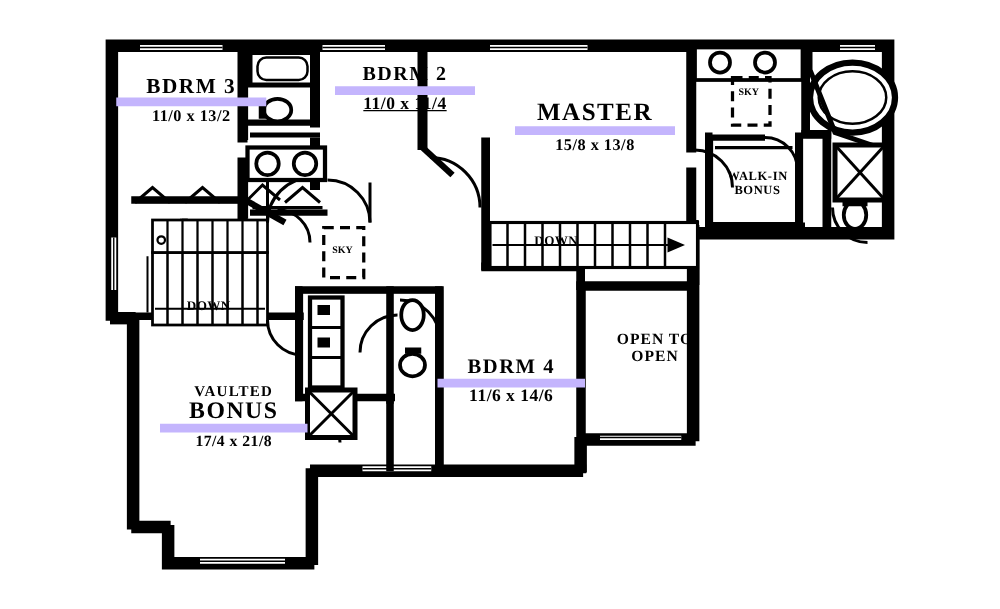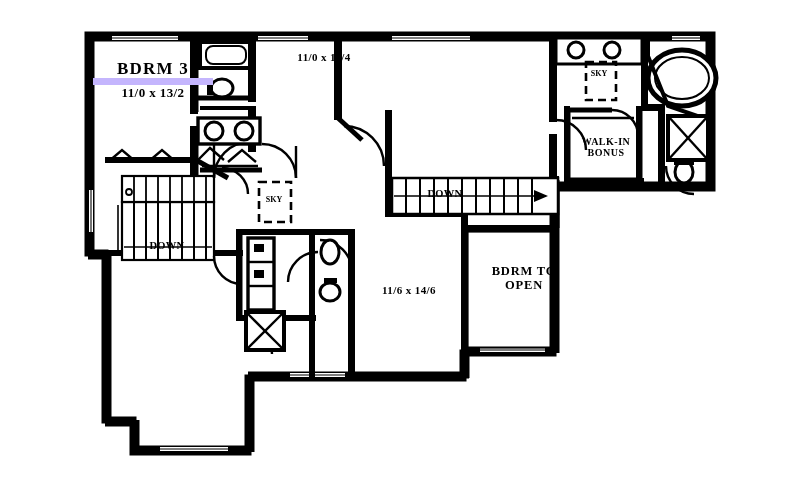--- a/index.html
+++ b/index.html
@@ -48,25 +48,25 @@
     letter-spacing: 0.4px;
   }
   .with-rule .room-name {
     border-bottom: 7px solid #c4b5fd;
     padding-bottom: 1px;
     margin-bottom: 1px;
   }
   .lbl-bdrm3 { left: 93px;  top: 60px;  width: 120px; font-size: 17px; }
   .lbl-bdrm3 .room-dims { font-size: 13px; }
   .lbl-bdrm2 { left: 268px; top: 52px;  width: 112px; font-size: 16px; }
-  .lbl-bdrm2 .room-dims { font-size: 11px; }
+  .lbl-bdrm2 .room-dims { font-size: 14px; text-decoration: underline; }
   .lbl-master { left: 412px; top: 80px;  width: 128px; font-size: 20px; }
   .lbl-master .room-dims { font-size: 13px; }
   .lbl-bdrm4 { left: 350px; top: 285px; width: 118px; font-size: 16.5px; }
-  .lbl-bdrm4 .room-dims { font-size: 11px; }
+  .lbl-bdrm4 .room-dims { font-size: 14px; }
   .lbl-bonus { left: 128px; top: 307px; width: 118px; font-size: 19px; }
   .lbl-bonus .vaulted { font-size: 12px; font-weight: bold; letter-spacing: 1px; display: block; }
   .lbl-bonus .room-dims { font-size: 12.5px; }
   .lbl-open  { left: 478px; top: 264px; width: 92px;  font-size: 12.5px; font-weight: bold; letter-spacing: 0.8px; line-height: 1.15; }
   .lbl-closet{ left: 575px; top: 136px; width: 62px;  font-size: 10px;  font-weight: bold; letter-spacing: 0.5px; line-height: 1.12; }
   .lbl-down-r{ left: 424px; top: 189px; width: 42px;  font-size: 10.5px; font-weight: bold; letter-spacing: 0.3px; }
   .lbl-down-l{ left: 146px; top: 241px; width: 42px;  font-size: 10.5px; font-weight: bold; letter-spacing: 0.3px; }
   .lbl-sky-a { left: 262px; top: 196px; width: 24px;  font-size: 8px;  font-weight: bold; }
   .lbl-sky-b { left: 587px; top: 70px;  width: 24px;  font-size: 8px;  font-weight: bold; }
 </style>
@@ -374,31 +374,42 @@
     </g>
 
   </svg>
 
   <div class="room-label lbl-bdrm3 with-rule">
     <span class="room-name">BDRM  3</span>
     <span class="room-dims">11/0 x 13/2</span>
   </div>
 
   <div class="room-label lbl-bdrm2 with-rule">
+    <span class="room-name">BDRM  2</span>
     <span class="room-dims">11/0 x 11/4</span>
   </div>
 
+  <div class="room-label lbl-master with-rule">
+    <span class="room-name">MASTER</span>
+    <span class="room-dims">15/8 x 13/8</span>
+  </div>
 
   <div class="room-label lbl-bdrm4 with-rule">
+    <span class="room-name">BDRM  4</span>
     <span class="room-dims">11/6 x 14/6</span>
   </div>
 
+  <div class="room-label lbl-bonus with-rule">
+    <span class="vaulted">VAULTED</span>
+    <span class="room-name">BONUS</span>
+    <span class="room-dims">17/4 x 21/8</span>
+  </div>
 
   <div class="room-label lbl-open">
-    <span>BDRM TO</span><br>
+    <span>OPEN TO</span><br>
     <span>OPEN</span>
   </div>
 
   <div class="room-label lbl-closet">
     <span>WALK-IN</span><br>
     <span>BONUS</span>
   </div>
 
   <div class="room-label lbl-down-r">DOWN</div>
   <div class="room-label lbl-down-l">DOWN</div>

